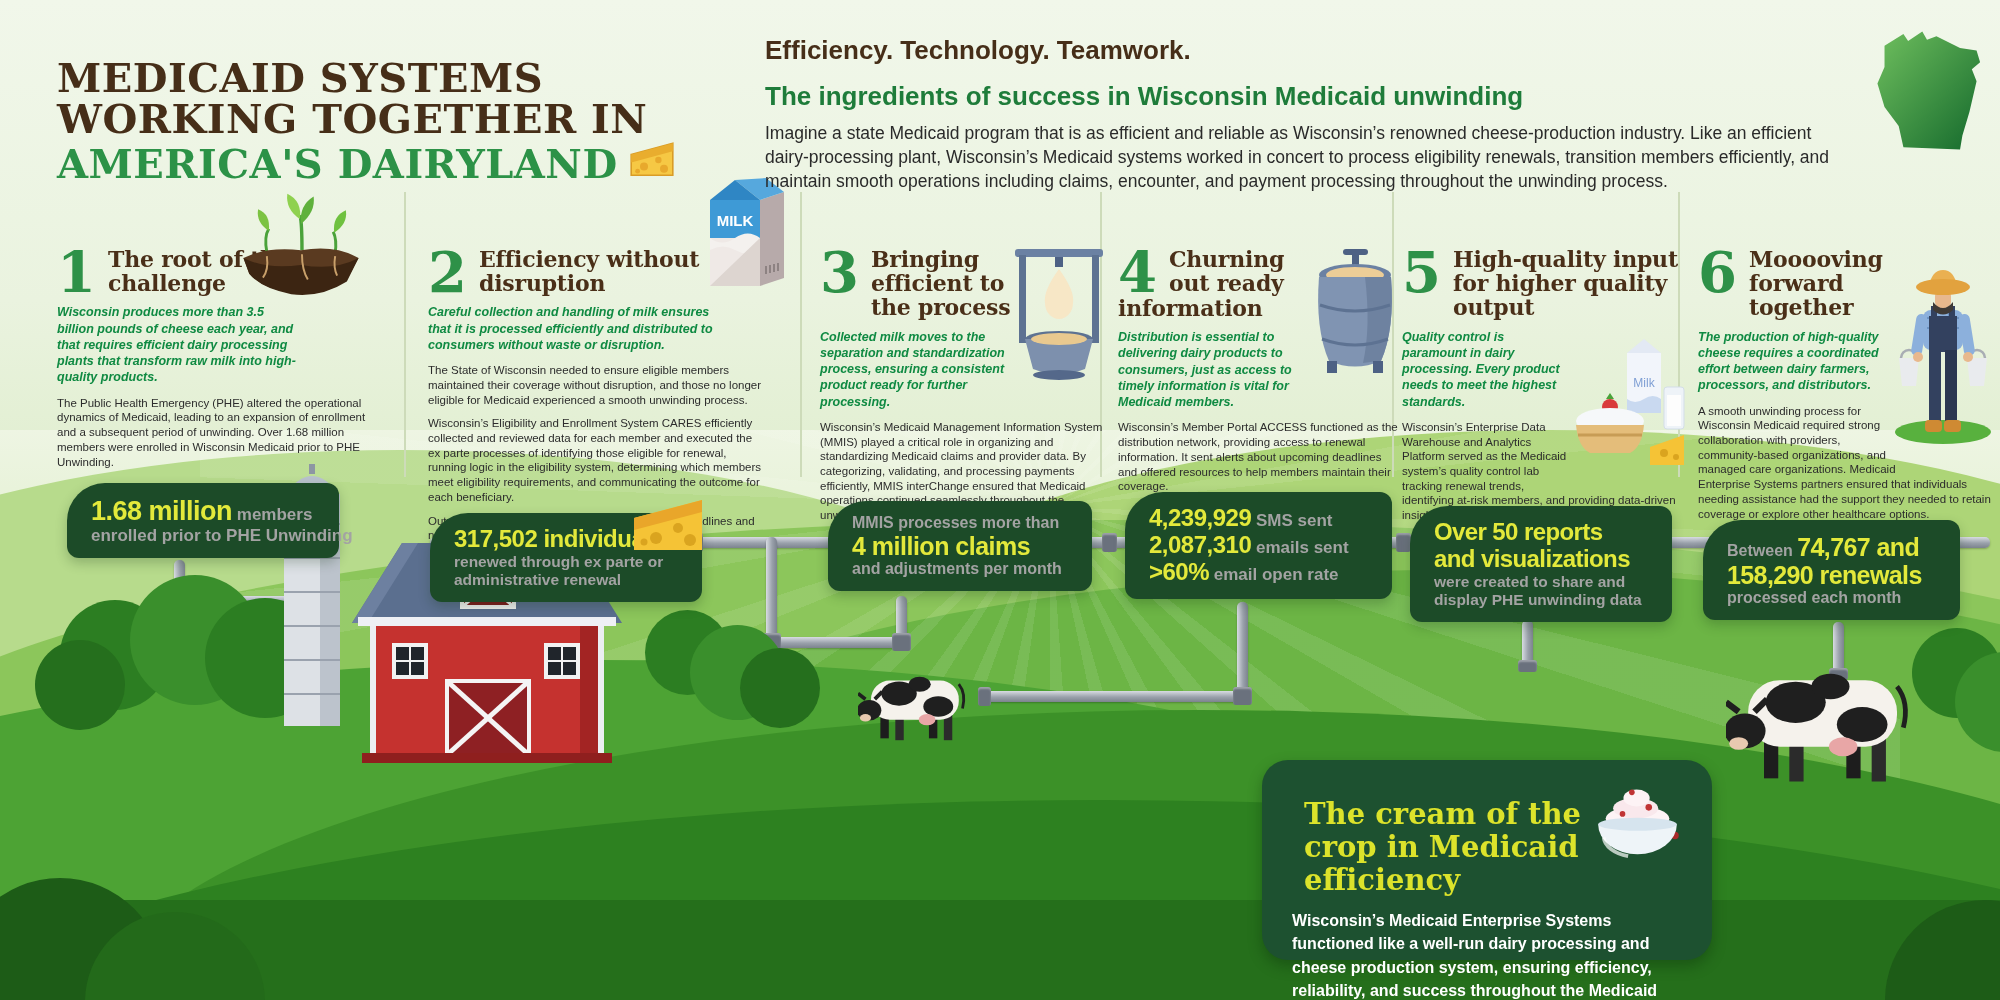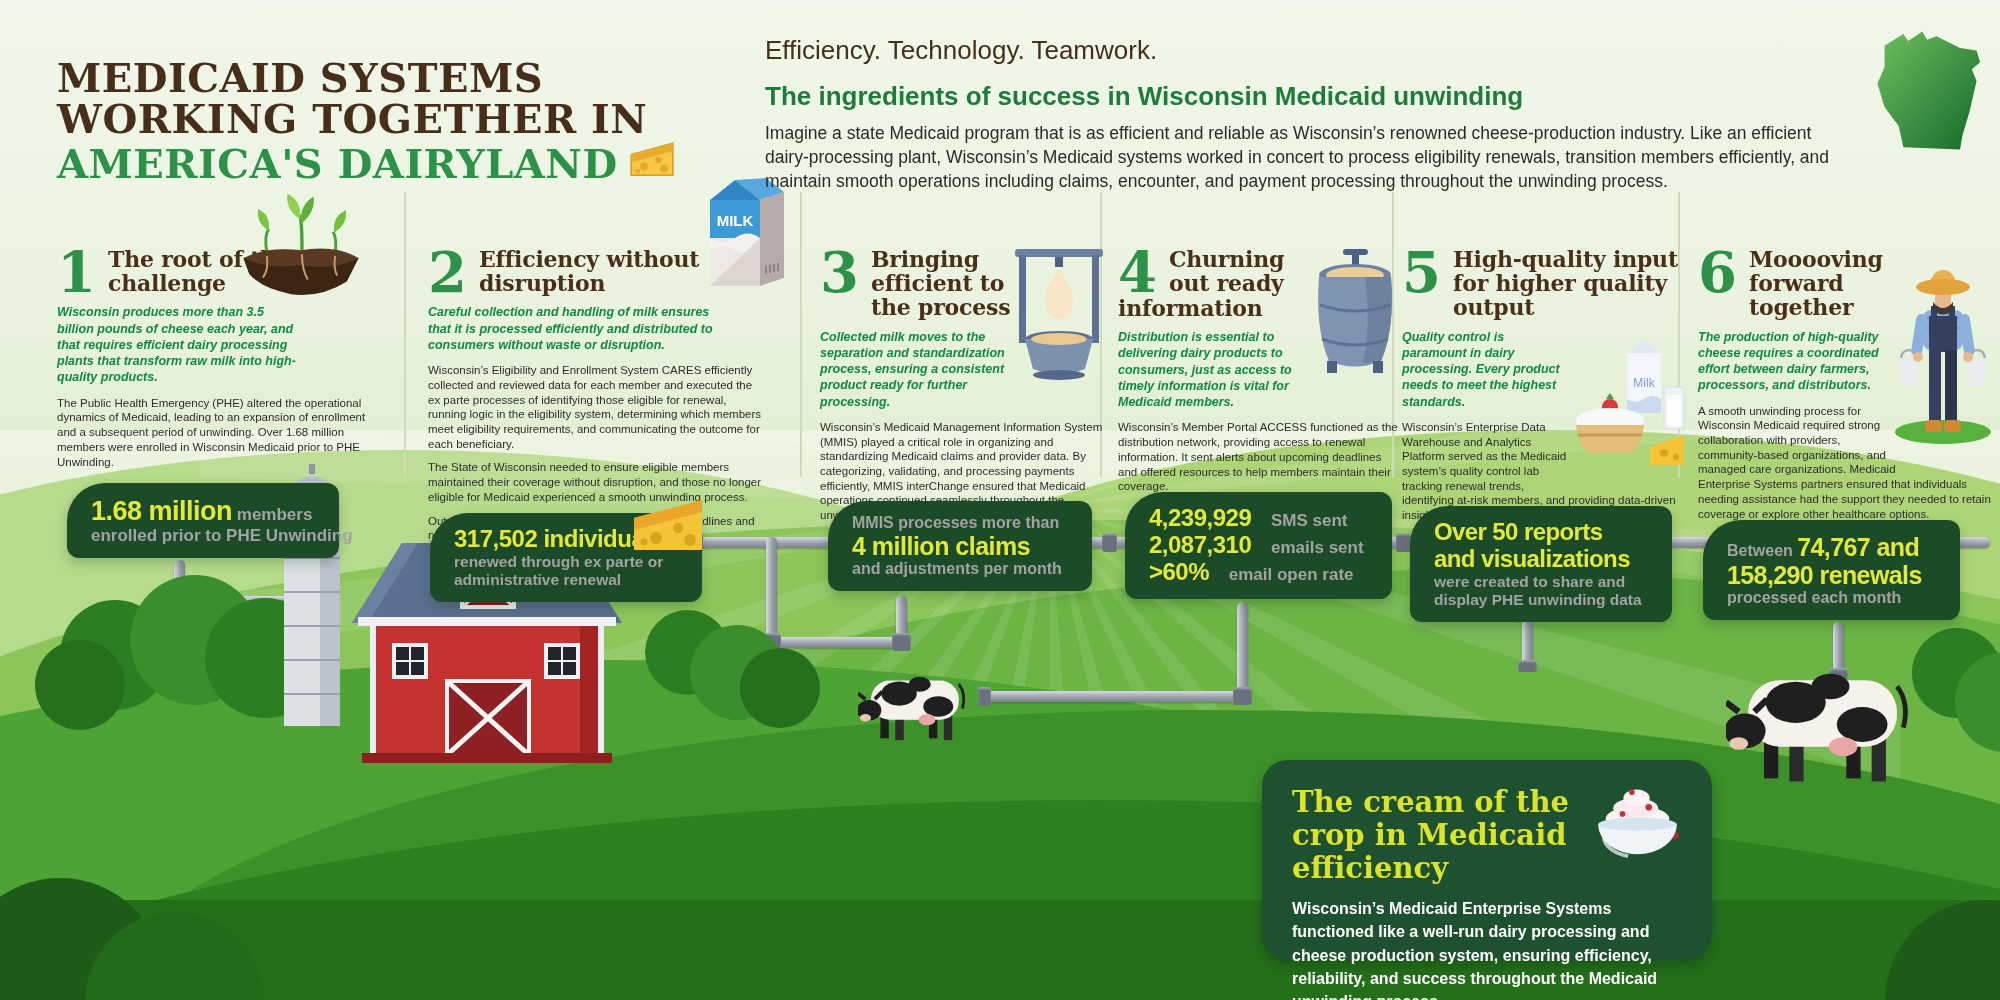--- a/index.html
+++ b/index.html
@@ -4,21 +4,21 @@
 <style>
   html,body{margin:0;padding:0;background:#dfe8d5;}
   .page{position:relative;width:2000px;height:1000px;overflow:hidden;margin:0 auto;
         font-family:"Liberation Sans",sans-serif;
         background:linear-gradient(180deg,#f1f7ea 0%,#eaf3df 30%,#e2efd2 45%,#d9ecc4 55%);}
   
   .brand{position:absolute;left:57px;top:30px;z-index:6;font-family:"DejaVu Serif",serif;
          font-weight:bold;font-size:40px;line-height:1.03;color:#462e18;letter-spacing:.5px;}
   .brand .g{color:#2c9247;display:flex;align-items:center;gap:10px;}
   .head-right{position:absolute;left:765px;top:36px;width:1095px;z-index:6;}
-  .tagline{font-size:26px;font-weight:normal;color:#462e18;line-height:1.15;}
+  .tagline{font-size:26px;font-weight:bold;color:#462e18;line-height:1.15;}
   .subtitle{font-size:26px;font-weight:bold;color:#1e7c3a;line-height:1.15;margin-top:16px;}
   .intro{margin-top:9px;font-size:17.5px;color:#2a2a2a;line-height:1.38;width:1090px;}
   .wi{position:absolute;left:1868px;top:22px;z-index:6;}
   
   .divider{position:absolute;top:192px;height:285px;width:2px;background:#cddbb9;z-index:1;}
   .col{position:absolute;top:247px;z-index:4;}
   .col-num{float:left;font-family:"DejaVu Serif",serif;font-weight:bold;font-size:56px;
            line-height:.82;color:#2e9148;margin-right:12px;padding-top:3px;}
   .icon-float{float:right;}
   .col-title{margin:0;font-family:"DejaVu Serif",serif;font-weight:bold;font-size:22px;
@@ -31,41 +31,41 @@
   #col2 .col-lead{max-width:285px;}
   
   .stat{position:absolute;z-index:5;background:#1c4b28;border-radius:38px 12px 12px 12px;
         padding:13px 16px 13px 24px;box-shadow:0 5px 12px rgba(20,50,20,.25);}
   .stat-line{line-height:1.12;white-space:nowrap;}
   .stat .em{color:#e3e93b;font-weight:bold;font-size:26px;letter-spacing:-.5px;}
   .stat .wh{color:#a3a3a3;font-weight:bold;font-size:16px;}
   #stat1 .em{font-size:27px;} #stat1 .wh{font-size:17px;}
   #stat2 .em{font-size:24px;} #stat2 .wh{font-size:15.5px;}
   #stat3 .em{font-size:25px;text-align:center;} #stat3 .wh{font-size:16px;}
-  #stat4 .em{font-size:24px;} #stat4 .wh{font-size:17px;padding-left:15px;}
+  #stat4 .em{font-size:24px;} #stat4 .wh{font-size:17px;}
   #stat5 .em{font-size:24px;letter-spacing:-.6px;} #stat5 .wh{font-size:15.5px;}
   #stat6 .em{font-size:25px;letter-spacing:-.6px;} #stat6 .wh{font-size:16px;}
   
   .farm{position:absolute;left:0;top:430px;width:2000px;height:570px;overflow:hidden;z-index:0;
         background:linear-gradient(180deg,#eef5e3,#ddeec8 35%,#cfe7ae 55%);}
   .hill{position:absolute;border-radius:50%;}
   .rays{position:absolute;left:200px;top:-10px;width:1700px;height:580px;opacity:.65;
         background:repeating-conic-gradient(from 200deg at 50% 15%,rgba(255,255,255,.14) 0deg 4deg,rgba(255,255,255,0) 4deg 12deg);}
   .bush{position:absolute;border-radius:50%;z-index:3;}
   .scene{position:absolute;z-index:3;}
   .ph,.pv{position:absolute;z-index:2;border-radius:5px;box-shadow:0 1px 2px rgba(0,0,0,.25);}
   .ph{height:11px;background:linear-gradient(180deg,#d8dce2,#9aa1ab 55%,#7c838e);}
   .pv{width:11px;background:linear-gradient(90deg,#d8dce2,#9aa1ab 55%,#7c838e);}
   .pj{position:absolute;z-index:2;background:#6a717d;border-radius:3px;
       box-shadow:inset 0 2px 2px rgba(255,255,255,.35);}
   
   .cream{position:absolute;left:1262px;top:760px;width:450px;height:200px;z-index:5;
          background:#1d5130;border-radius:26px;padding:26px 30px;box-sizing:border-box;
          box-shadow:0 6px 14px rgba(10,40,10,.35);}
-  .cream-title{margin:0;font-family:"DejaVu Serif",serif;font-weight:bold;font-size:29px;
+  .cream-title{margin:12px;font-family:"DejaVu Serif",serif;font-weight:bold;font-size:29px;
                line-height:1.14;color:#dce32b;max-width:340px;}
   .cream-body{margin:12px 0 0;font-size:16px;line-height:1.45;color:#ffffff;max-width:392px;font-weight:bold;}
   .cream-icon{position:absolute;right:22px;top:20px;}
 </style>
 </head>
 <body>
 
 <div class="page">
 
   <div class="farm">
@@ -257,22 +257,22 @@
       <path d="M6 80 Q30 92 65 87 Q100 93 124 80 L112 104 Q85 121 55 117 Q24 111 12 96 Z" fill="#3c2512"></path>
       <path d="M30 78 q2 14 -4 22 M66 76 q0 16 6 26 M100 78 q-2 12 2 20" stroke="#c9a06a" stroke-width="2" fill="none"></path>
     </svg>
   </div>
 
   <div class="col" id="col2" style="left:428px;width:335px;">
     <div class="col-num">2</div>
     <h3 class="col-title">Efficiency without disruption</h3>
     <p class="col-lead">Careful collection and handling of milk ensures that it is processed efficiently and distributed to consumers without waste or disruption.</p>
     <div class="col-body">
+        <p>The State of Wisconsin needed to ensure eligible members maintained their coverage without disruption, and those no longer eligible for Medicaid experienced a smooth unwinding process.</p>
         <p>Wisconsin’s Eligibility and Enrollment System CARES efficiently collected and reviewed data for each member and executed the ex parte processes of identifying those eligible for renewal, running logic in the eligibility system, determining which members meet eligibility requirements, and communicating the outcome for each beneficiary.</p>
-        <p>The State of Wisconsin needed to ensure eligible members maintained their coverage without disruption, and those no longer eligible for Medicaid experienced a smooth unwinding process.</p>
         <p>Outreach via text and email informed members of deadlines and necessary actions to maintain enrollment.</p>
       </div>
   </div>
   <div class="scene" style="left:698px;top:172px;z-index:4;">
     <svg width="95" height="118" viewBox="0 0 95 118">
       <polygon points="62,28 86,20 86,106 62,114" fill="#b7aaaa"></polygon>
       <polygon points="62,28 86,20 68,6 37,8" fill="#56a8dd"></polygon>
       <polygon points="12,28 37,8 62,28" fill="#2f86c4"></polygon>
       <rect x="12" y="28" width="50" height="86" fill="#efe9e6"></rect>
       <rect x="12" y="28" width="50" height="38" fill="#3e9ad6"></rect>

